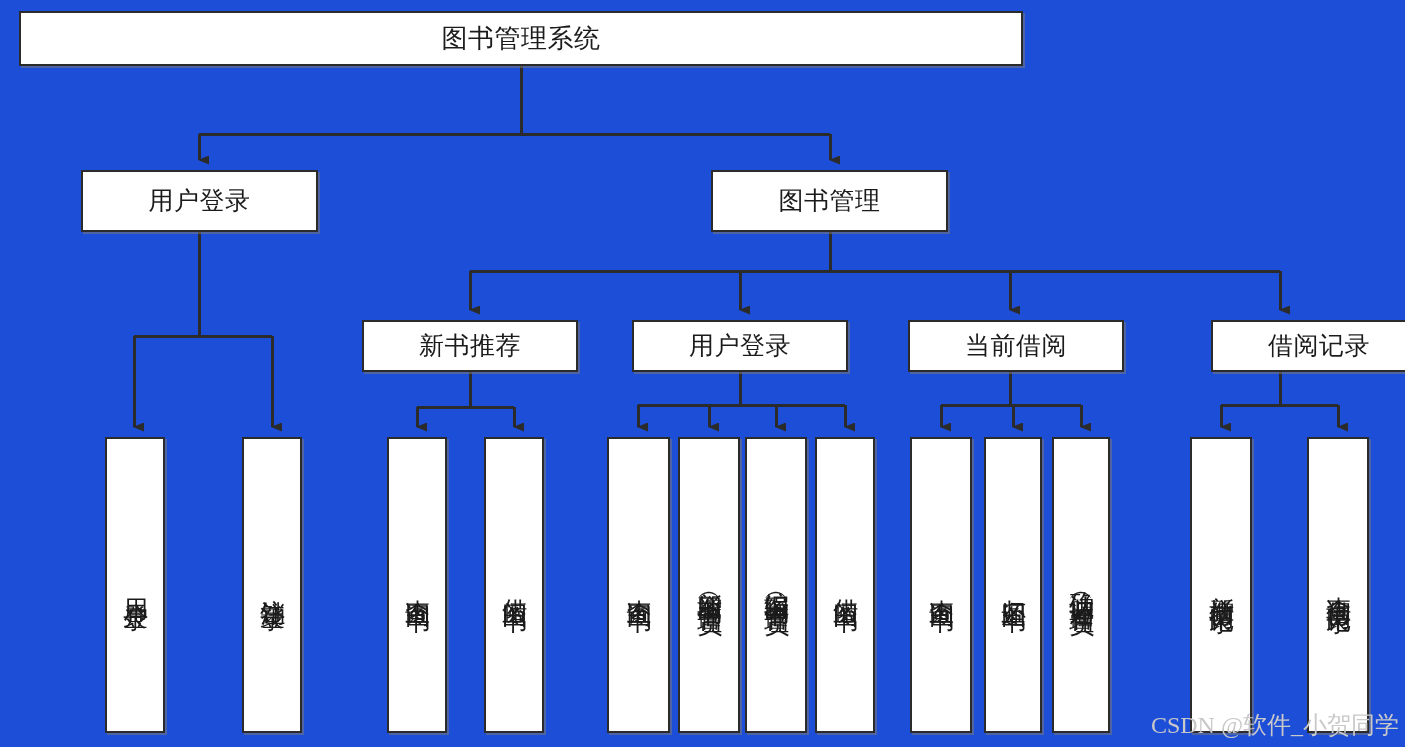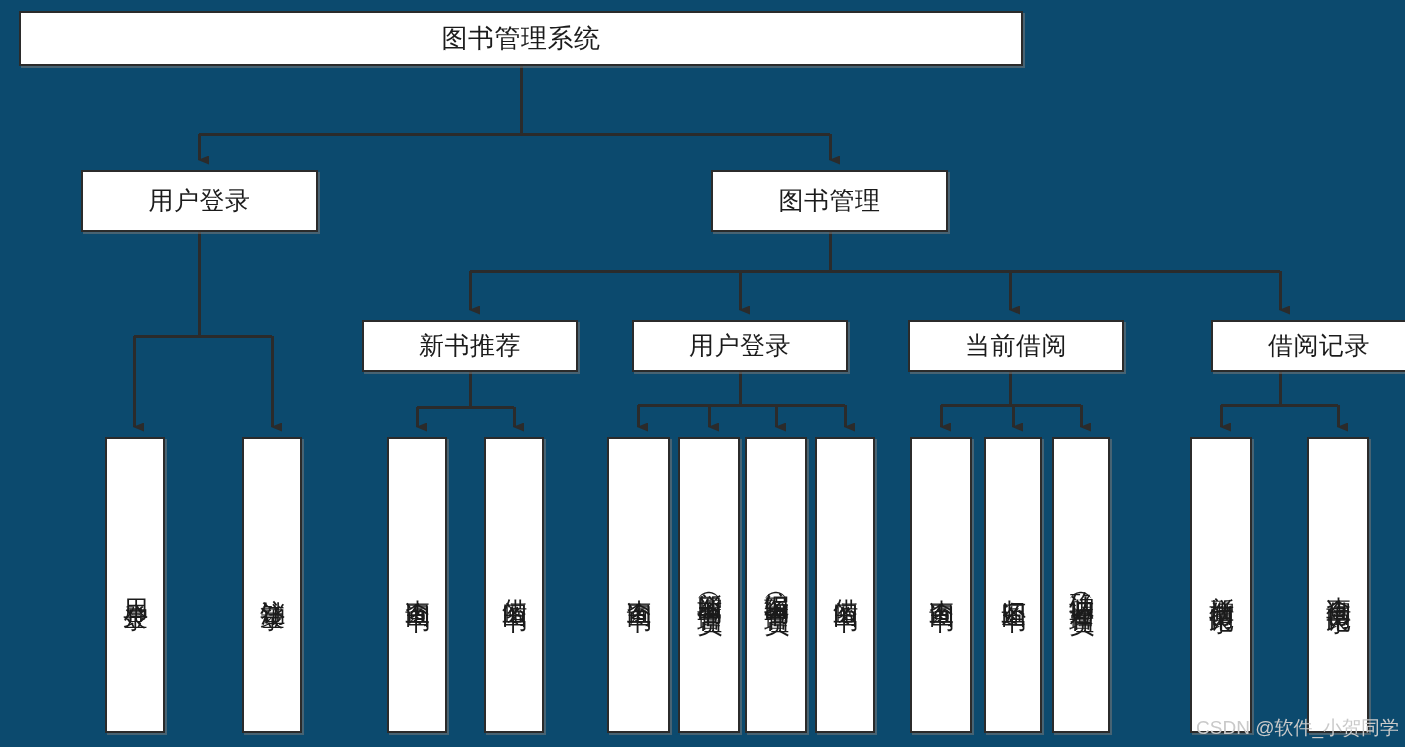--- a/index.html
+++ b/index.html
@@ -1,17 +1,17 @@
 <!DOCTYPE html>
 <html><head>
 <meta charset="utf-8">
 <style>
   html,body{margin:0;padding:0;background:#ffffff;}
   body{font-family:"DejaVu Sans","Liberation Sans",sans-serif;}
-  #stage{position:relative;width:1405px;height:747px;background:#0c4a6e;overflow:hidden;}
+  #stage{position:relative;width:1405px;height:747px;background:#1d4ed8;overflow:hidden;}
   svg#wires{position:absolute;left:0;top:0;width:1405px;height:747px;}
   .node{
     position:absolute;
     box-sizing:border-box;
     background:#ffffff;
     border:2px solid #2b2b2b;
     box-shadow:2px 2px 0 rgba(120,120,120,.55);
     display:flex;align-items:center;justify-content:center;
   }
   .node .lbl{
@@ -26,23 +26,23 @@
   .node.vert{padding:10px 2px;align-items:center;}
   .node.vert .lbl{
     writing-mode:vertical-rl;
     text-orientation:upright;
     font-size:25px;
     line-height:1.05;
     letter-spacing:3px;
   }
   #watermark{
     position:absolute;right:6px;bottom:6px;
-    font-size:19px;color:#c9c9c9;
+    font-size:24px;color:#c9c9c9;
     white-space:pre;pointer-events:none;
-    font-family:Liberation Sans, sans-serif;
+    font-family:Liberation Serif, serif;
   }
 </style>
 </head>
 <body>
 
 <div id="stage">
 
   <svg id="wires" viewBox="0 0 1405 747" xmlns="http://www.w3.org/2000/svg">
     <defs>
       <marker id="arrowhead" markerWidth="9" markerHeight="11" refX="4.5" refY="10" orient="auto" markerUnits="userSpaceOnUse">

